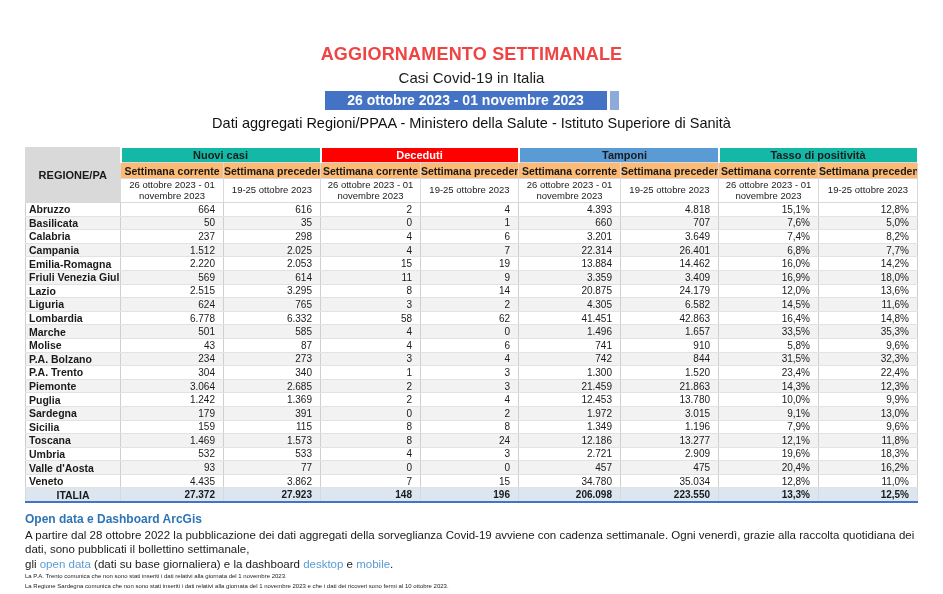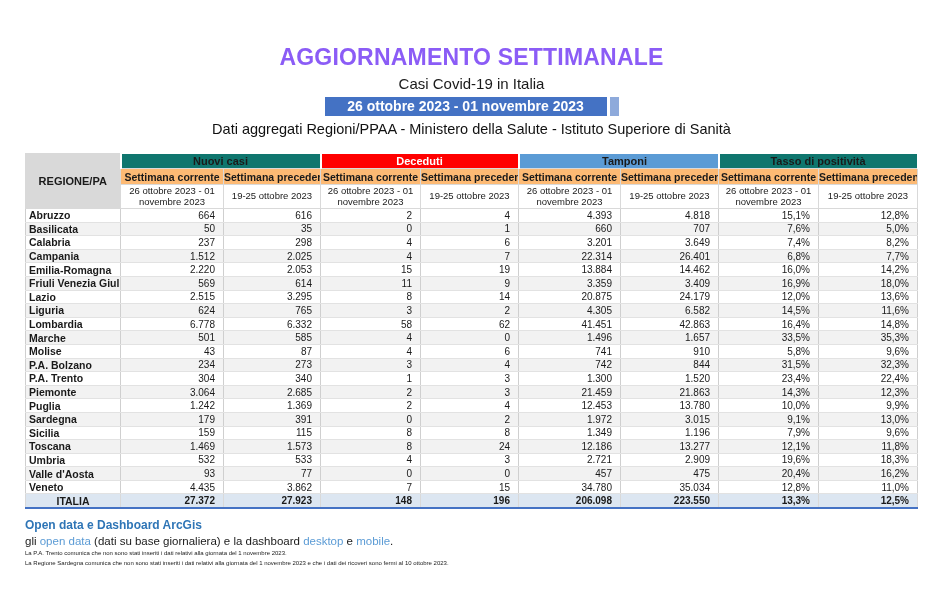--- a/index.html
+++ b/index.html
@@ -7,23 +7,23 @@
   body { font-family: "Liberation Sans", sans-serif; }
   .page {
     position: relative;
     width: 943px; height: 594px;
     background: #ffffff;
     overflow: hidden;
   }
   .title {
     margin-top: 44px;
     text-align: center;
-    font-size: 23px;
-    font-weight: bold;
-    color: #8b5cf6;
+    font-size: 18px;
+    font-weight: bold;
+    color: #ef4444;
     letter-spacing: 0.2px;
   }
   .subtitle {
     margin-top: 4px;
     text-align: center;
     font-size: 15px;
     color: #1a1a1a;
   }
   .banner-wrap {
     margin-top: 5px;
@@ -75,21 +75,21 @@
   }
   tr.group-row th.g {
     font-size: 11px;
     font-weight: bold;
     text-align: center;
     height: 15px;
     border-left: 2px solid #ffffff;
     border-right: 2px solid #ffffff;
     border-top: 1px solid #ffffff;
   }
-  th.g.gold { background: #0f766e; color: #1a1a1a; }
+  th.g.gold { background: #14b8a6; color: #1a1a1a; }
   th.g.red  { background: #FF0000; color: #ffffff; }
   th.g.blue { background: #5B9BD5; color: #1a1a1a; padding-left: 12px; }
   tr.sub-row th {
     font-size: 10.5px;
     font-weight: bold;
     text-align: center;
     height: 16px;
     background: #fdba74;
   }
   tr.date-row th {
@@ -447,20 +447,21 @@
         <td class="num-cell">206.098</td>
         <td class="num-cell">223.550</td>
         <td class="num-cell">13,3%</td>
         <td class="num-cell">12,5%</td>
       </tr>
     </tfoot>
   </table>
 
   <div class="footer">
     <div class="footer-heading">Open data e Dashboard ArcGis</div>
+    <div class="footer-line">A partire dal 28 ottobre 2022 la pubblicazione dei dati aggregati della sorveglianza Covid-19 avviene con cadenza settimanale. Ogni venerdì, grazie alla raccolta quotidiana dei dati, sono pubblicati il bollettino settimanale,</div>
     <div class="footer-line">
       <span>gli </span><span class="link">open data</span><span> (dati su base giornaliera) e la dashboard </span><span class="link">desktop</span><span> e </span><span class="link">mobile</span><span>.</span>
     </div>
     <div class="footnote">La P.A. Trento comunica che non sono stati inseriti i dati relativi alla giornata del 1 novembre 2023.</div>
     <div class="footnote">La Regione Sardegna comunica che non sono stati inseriti i dati relativi alla giornata del 1 novembre 2023 e che i dati dei ricoveri sono fermi al 10 ottobre 2023.</div>
   </div>
 
 </div>
 
 </body></html>

